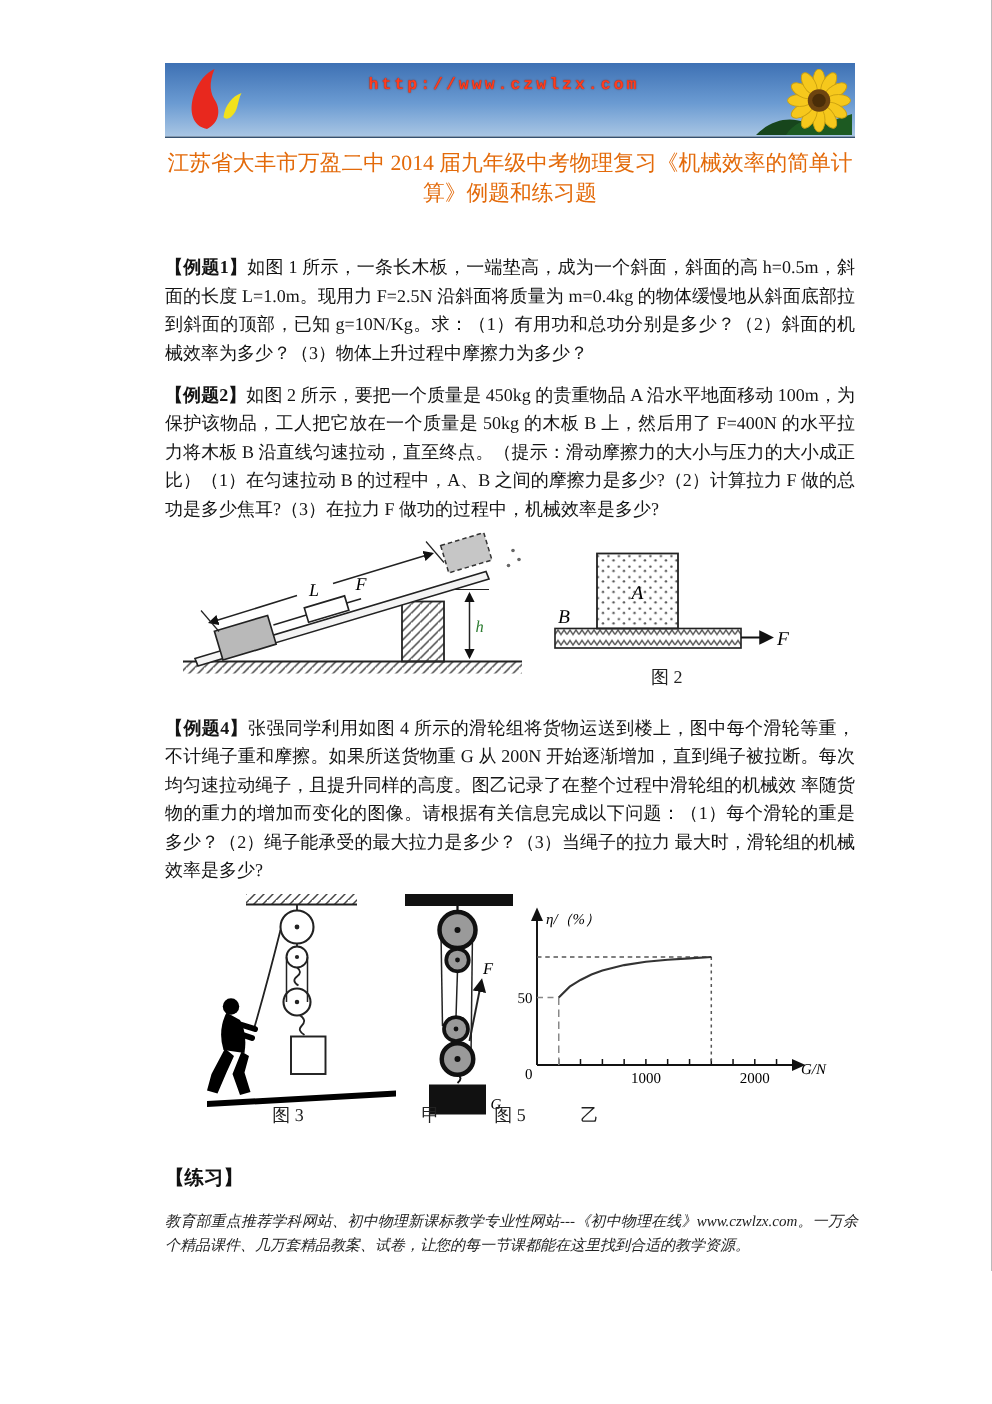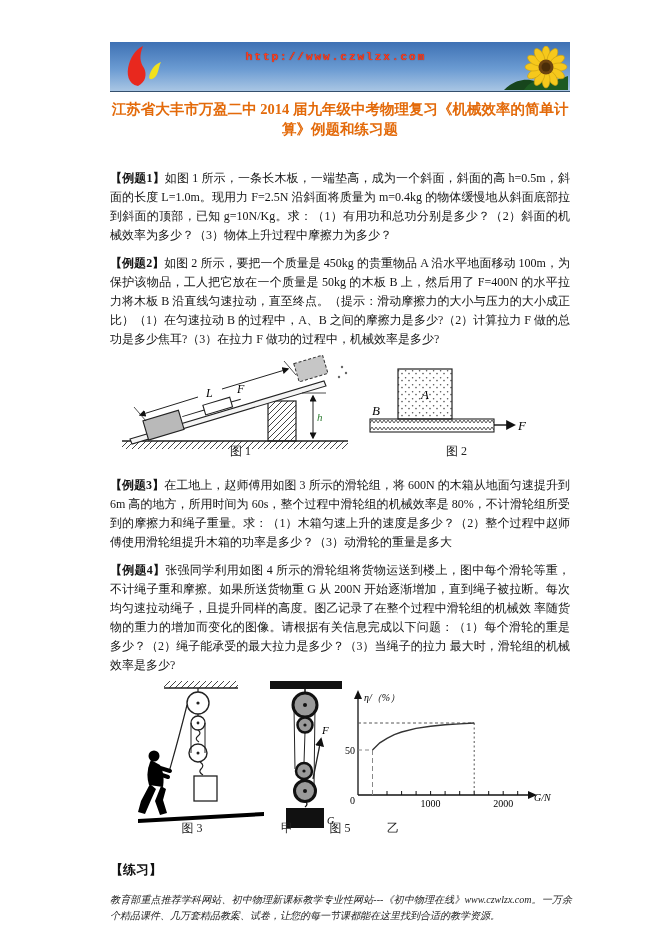--- a/index.html
+++ b/index.html
@@ -25,37 +25,37 @@
   }
   .banner-url {
     display:inline-block; margin-top:3px; font-family:"Liberation Mono","DejaVu Sans Mono",monospace;
     font-size:11px; font-weight:bold; color:#ff3c1e; letter-spacing:2px;
     text-decoration:none; text-shadow:0 0 1px #7a1c00;
   }
   .banner-flower { position:absolute; right:2px; top:4px; }
   
   .doc-title {
     margin-top:7px; width:460px;
-    font-size:14.5px; line-height:20px; font-weight:bold; text-align:center;
+    font-size:14.5px; line-height:20px; font-weight:normal; text-align:center;
     color:#e36a0a;
   }
   
   .para {
     width:460px; font-size:12px; line-height:19px; text-align:justify;
     margin-top:9px; color:#141414;
   }
   .para.first { margin-top:30px; }
   .para b { font-weight:bold; }
   
   .figrow1 { position:relative; width:460px; height:112px; margin-top:6px; }
   .figrow1 .f1 { position:absolute; left:8px; top:0; }
   .figrow1 .f2 { position:absolute; left:252px; top:0; }
   .figcap { position:absolute; font-size:12px; color:#222; text-align:center; }
   .cap-f1 { left:8px; top:88px; width:245px; }
-  .cap-f2 { left:264px; top:88px; width:165px; }
+  .cap-f2 { left:252px; top:88px; width:165px; }
   .figrow2 { position:relative; width:460px; height:162px; margin-top:4px; }
   .figrow2 .f3 { position:absolute; left:26px; top:0; }
   .figrow2 .fjia { position:absolute; left:150px; top:0; }
   .figrow2 .fyi { position:absolute; left:230px; top:8px; }
   .cap-f3  { left:62px;  top:141px; width:40px; }
   .cap-jia { left:162px; top:141px; width:30px; }
   .cap-f4  { left:208px; top:141px; width:44px; }
   .cap-yi  { left:268px; top:141px; width:30px; }
   
   .practice { margin-top:20px; font-size:13px; font-weight:bold; color:#111; }
@@ -158,37 +158,35 @@
         <rect x="178" y="4" width="30" height="19" fill="#c6c6c6" stroke="#333" stroke-width="1" stroke-dasharray="3,2"></rect>
       </g>
       <circle cx="224" cy="12" r="1.2" fill="#666"></circle>
         <circle cx="228" cy="18" r="1.2" fill="#666"></circle>
         <circle cx="221" cy="22" r="1.2" fill="#666"></circle>
 
       <line x1="184" y1="38" x2="208" y2="38" stroke="#222" stroke-width="0.8"></line>
       <line x1="195" y1="41" x2="195" y2="83" stroke="#222" stroke-width="1" marker-start="url(#arr)" marker-end="url(#arr)"></line>
       <text x="199" y="66" font-size="11" font-style="italic" fill="#2e7d32">h</text>
     </svg>
-    <div class="figcap cap-f1">图 1</div>
 
     <svg class="f2" width="165" height="100" viewBox="0 0 165 100">
 
       <rect x="8" y="64" width="124" height="13" fill="url(#zigzag)" stroke="#222" stroke-width="1.1"></rect>
 
       <rect x="36" y="14" width="54" height="50" fill="url(#dots)" stroke="#222" stroke-width="1.2"></rect>
       <text x="59" y="44" font-size="13" font-style="italic">A</text>
       <text x="10" y="60" font-size="13" font-style="italic">B</text>
 
       <line x1="132" y1="70" x2="152" y2="70" stroke="#111" stroke-width="1.4" marker-end="url(#arr)"></line>
       <text x="156" y="75" font-size="13" font-style="italic">F</text>
     </svg>
     <div class="figcap cap-f2">图 2</div>
   </div>
 
-  <p class="para"><b>【例题3】</b><span>在工地上，赵师傅用如图 3 所示的滑轮组，将 600N 的木箱从地面匀速提升到 6m 高的地方，所用时间为 60s，整个过程中滑轮组的机械效率是 80%，不计滑轮组所受到的摩擦力和绳子重量。求：（1）木箱匀速上升的速度是多少？（2）整个过程中赵师傅使用滑轮组提升木箱的功率是多少？（3）动滑轮的重量是多大</span></p>
 
   <p class="para"><b>【例题4】</b><span>张强同学利用如图 4 所示的滑轮组将货物运送到楼上，图中每个滑轮等重，不计绳子重和摩擦。如果所送货物重 G 从 200N 开始逐渐增加，直到绳子被拉断。每次均匀速拉动绳子，且提升同样的高度。图乙记录了在整个过程中滑轮组的机械效 率随货物的重力的增加而变化的图像。请根据有关信息完成以下问题：（1）每个滑轮的重是多少？（2）绳子能承受的最大拉力是多少？（3）当绳子的拉力 最大时，滑轮组的机械效率是多少?</span></p>
 
   <div class="figrow2">
 
     <svg class="f3" width="132" height="145" viewBox="0 0 132 145">
       <rect x="28" y="2" width="74" height="7" fill="url(#hatch)"></rect>
       <line x1="28" y1="9" x2="102" y2="9" stroke="#222" stroke-width="1.3"></line>
       <line x1="62" y1="9" x2="62" y2="13" stroke="#222" stroke-width="1.2"></line>
       <circle cx="62" cy="24" r="11" fill="none" stroke="#222" stroke-width="1.4"></circle>

